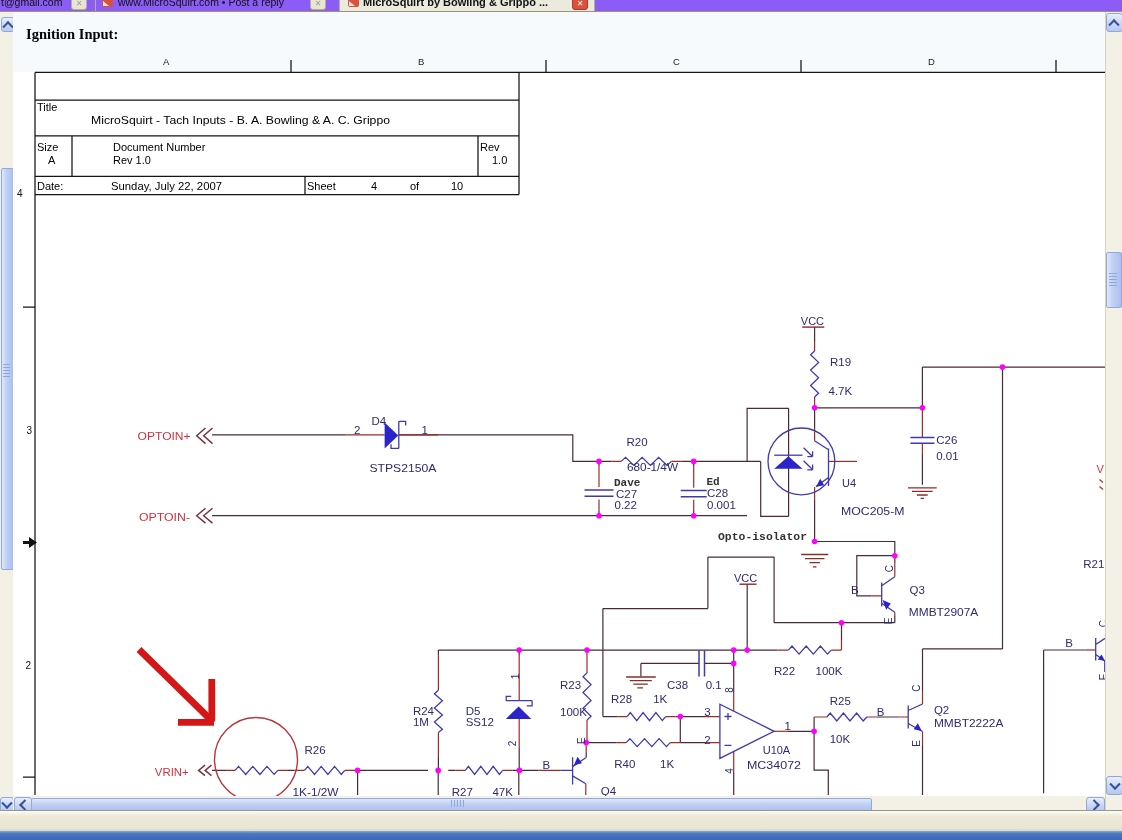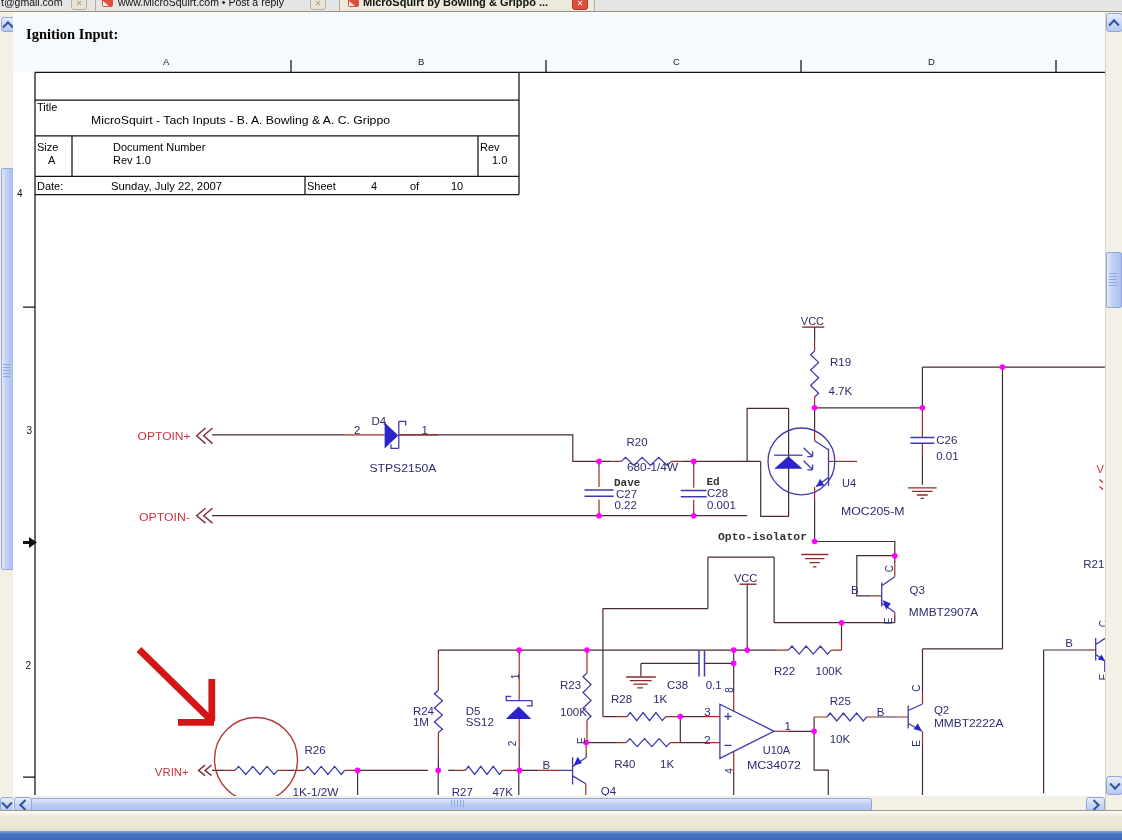--- a/index.html
+++ b/index.html
@@ -1,15 +1,15 @@
 <!DOCTYPE html>
 <html><head><meta charset="utf-8"><style>
 html,body{margin:0;padding:0;width:1122px;height:840px;overflow:hidden;background:#fff;font-family:"Liberation Sans",sans-serif;}
 .abs{position:absolute;}
-#tabbar{left:0;top:0;width:1122px;height:11px;background:#e5e5e5;border-bottom:1.5px solid #98927f;overflow:hidden;}
+#tabbar{left:0;top:0;width:1122px;height:11px;background:#8b5cf6;border-bottom:1.5px solid #98927f;overflow:hidden;}
 .tabtx{position:absolute;top:-4px;font-size:10.5px;color:#111;white-space:nowrap;}
 .sep{position:absolute;top:0;width:1px;height:11px;background:#b3ad9b;}
 .cbtn{position:absolute;top:-3px;width:14px;height:11px;border:1px solid #b5af9d;border-radius:3px;background:#e9e5d5;color:#a49e8e;font-size:8px;text-align:center;line-height:11px;}
 .cbtn.red{background:#dd4f3d;border-color:#b63526;color:#fff;}
 .fav{position:absolute;top:-2px;width:11px;height:9px;border-radius:2px;background:#d9503f;}
 .fav:after{content:"";position:absolute;left:1px;bottom:1px;border-left:6px solid #f7e8e2;border-top:5px solid transparent;}
 
 .sbcol{background:#f3f1e6;}
 .sbtn{position:absolute;background:linear-gradient(180deg,#e9eefb 0%,#cfdbf5 45%,#b7c8ee 100%);border:1px solid #8fa8dc;border-radius:3px;}
 .chev{position:absolute;left:50%;top:50%;width:6px;height:6px;border:solid #33549c;border-width:0 2.2px 2.2px 0;}

